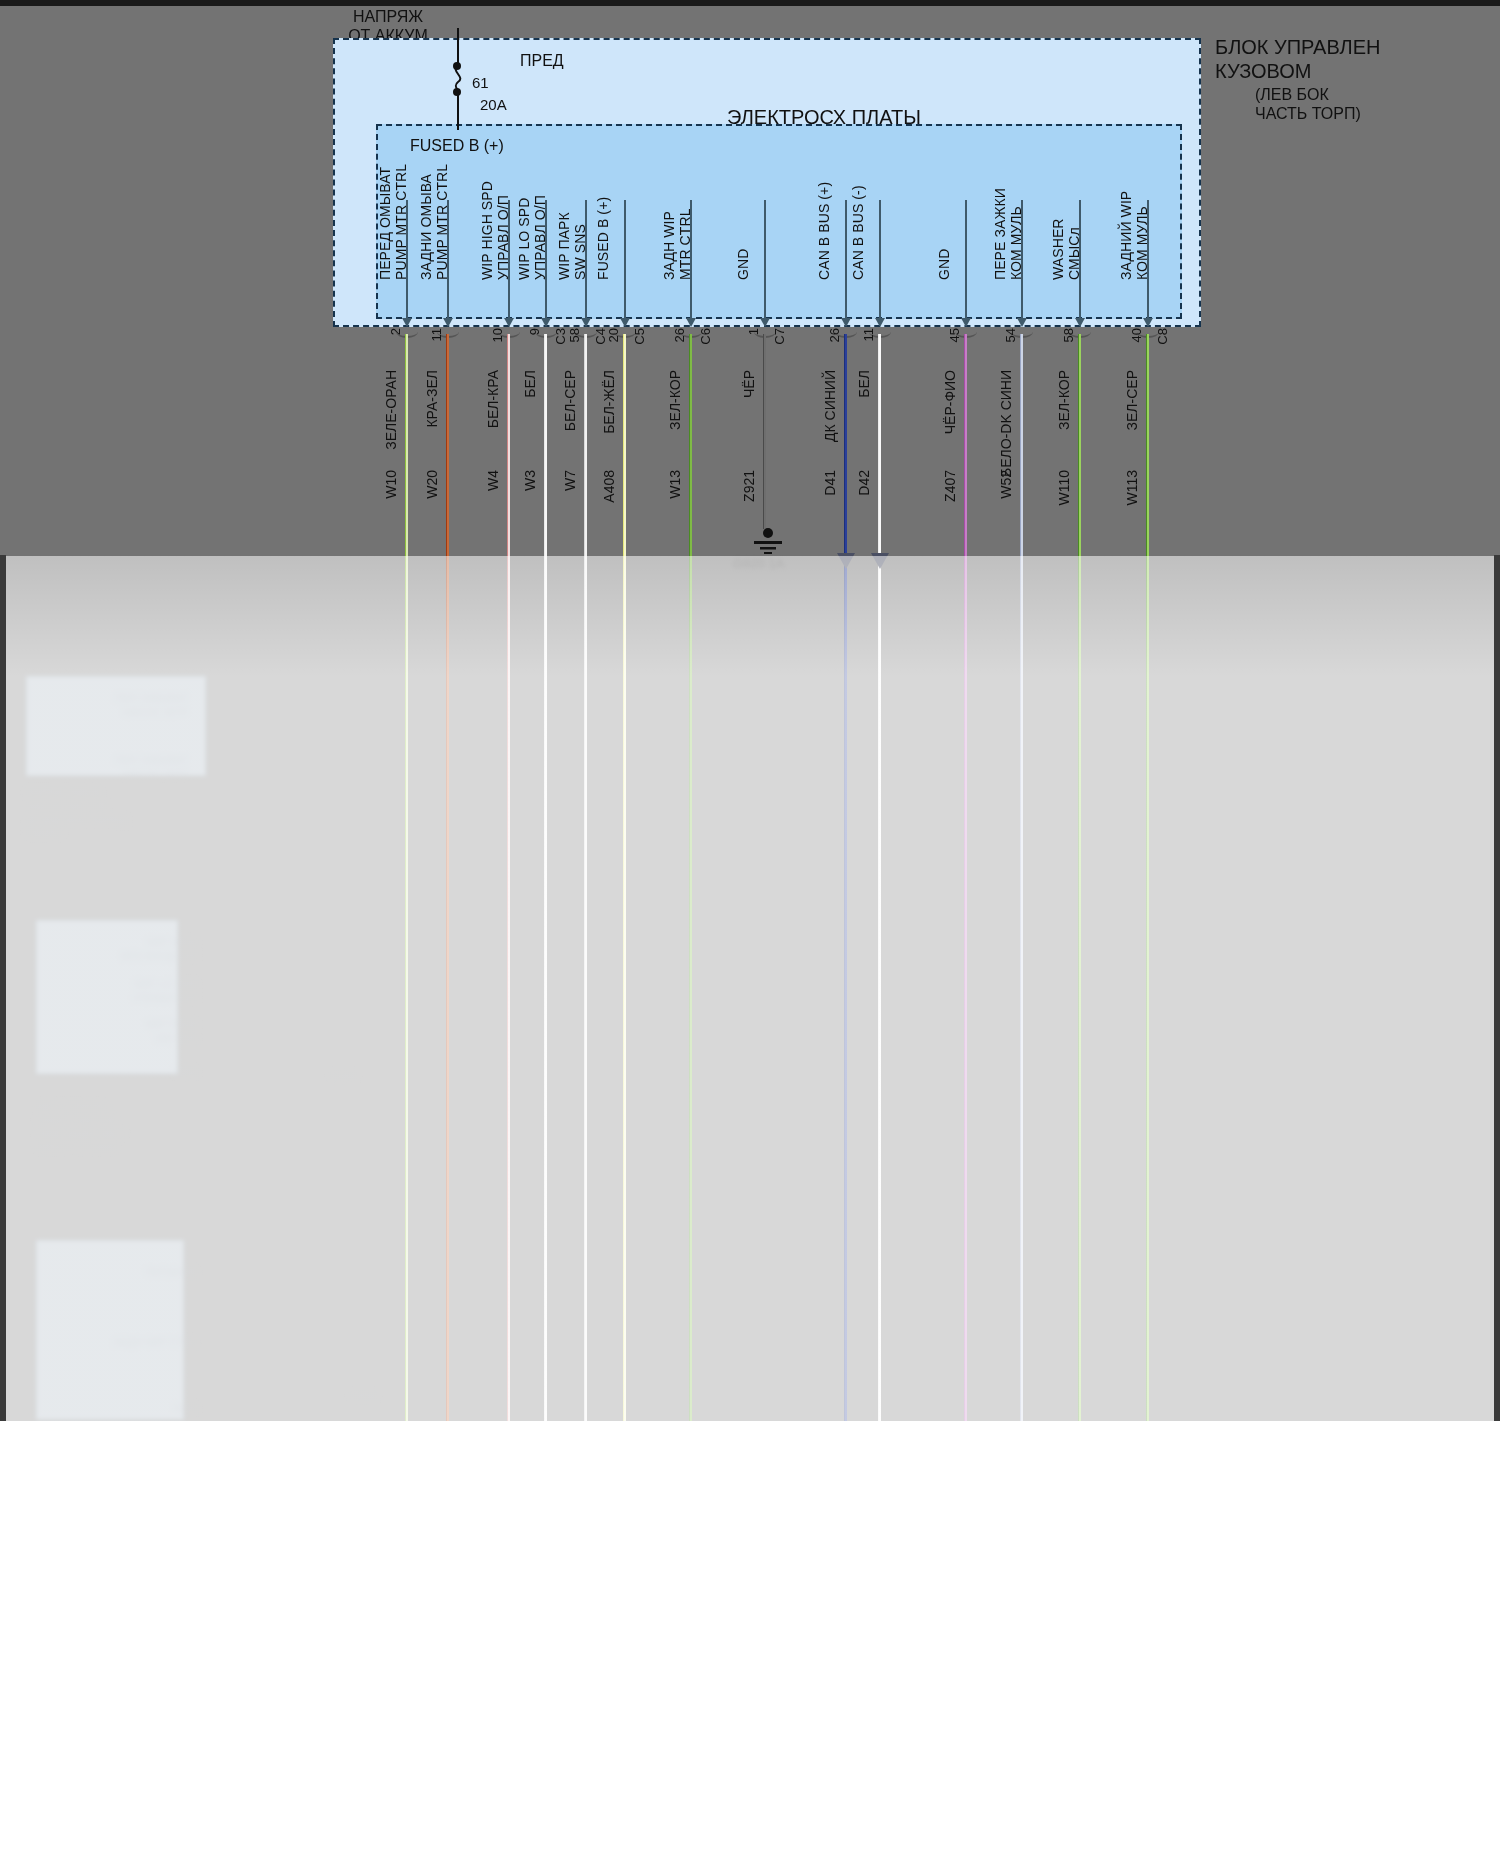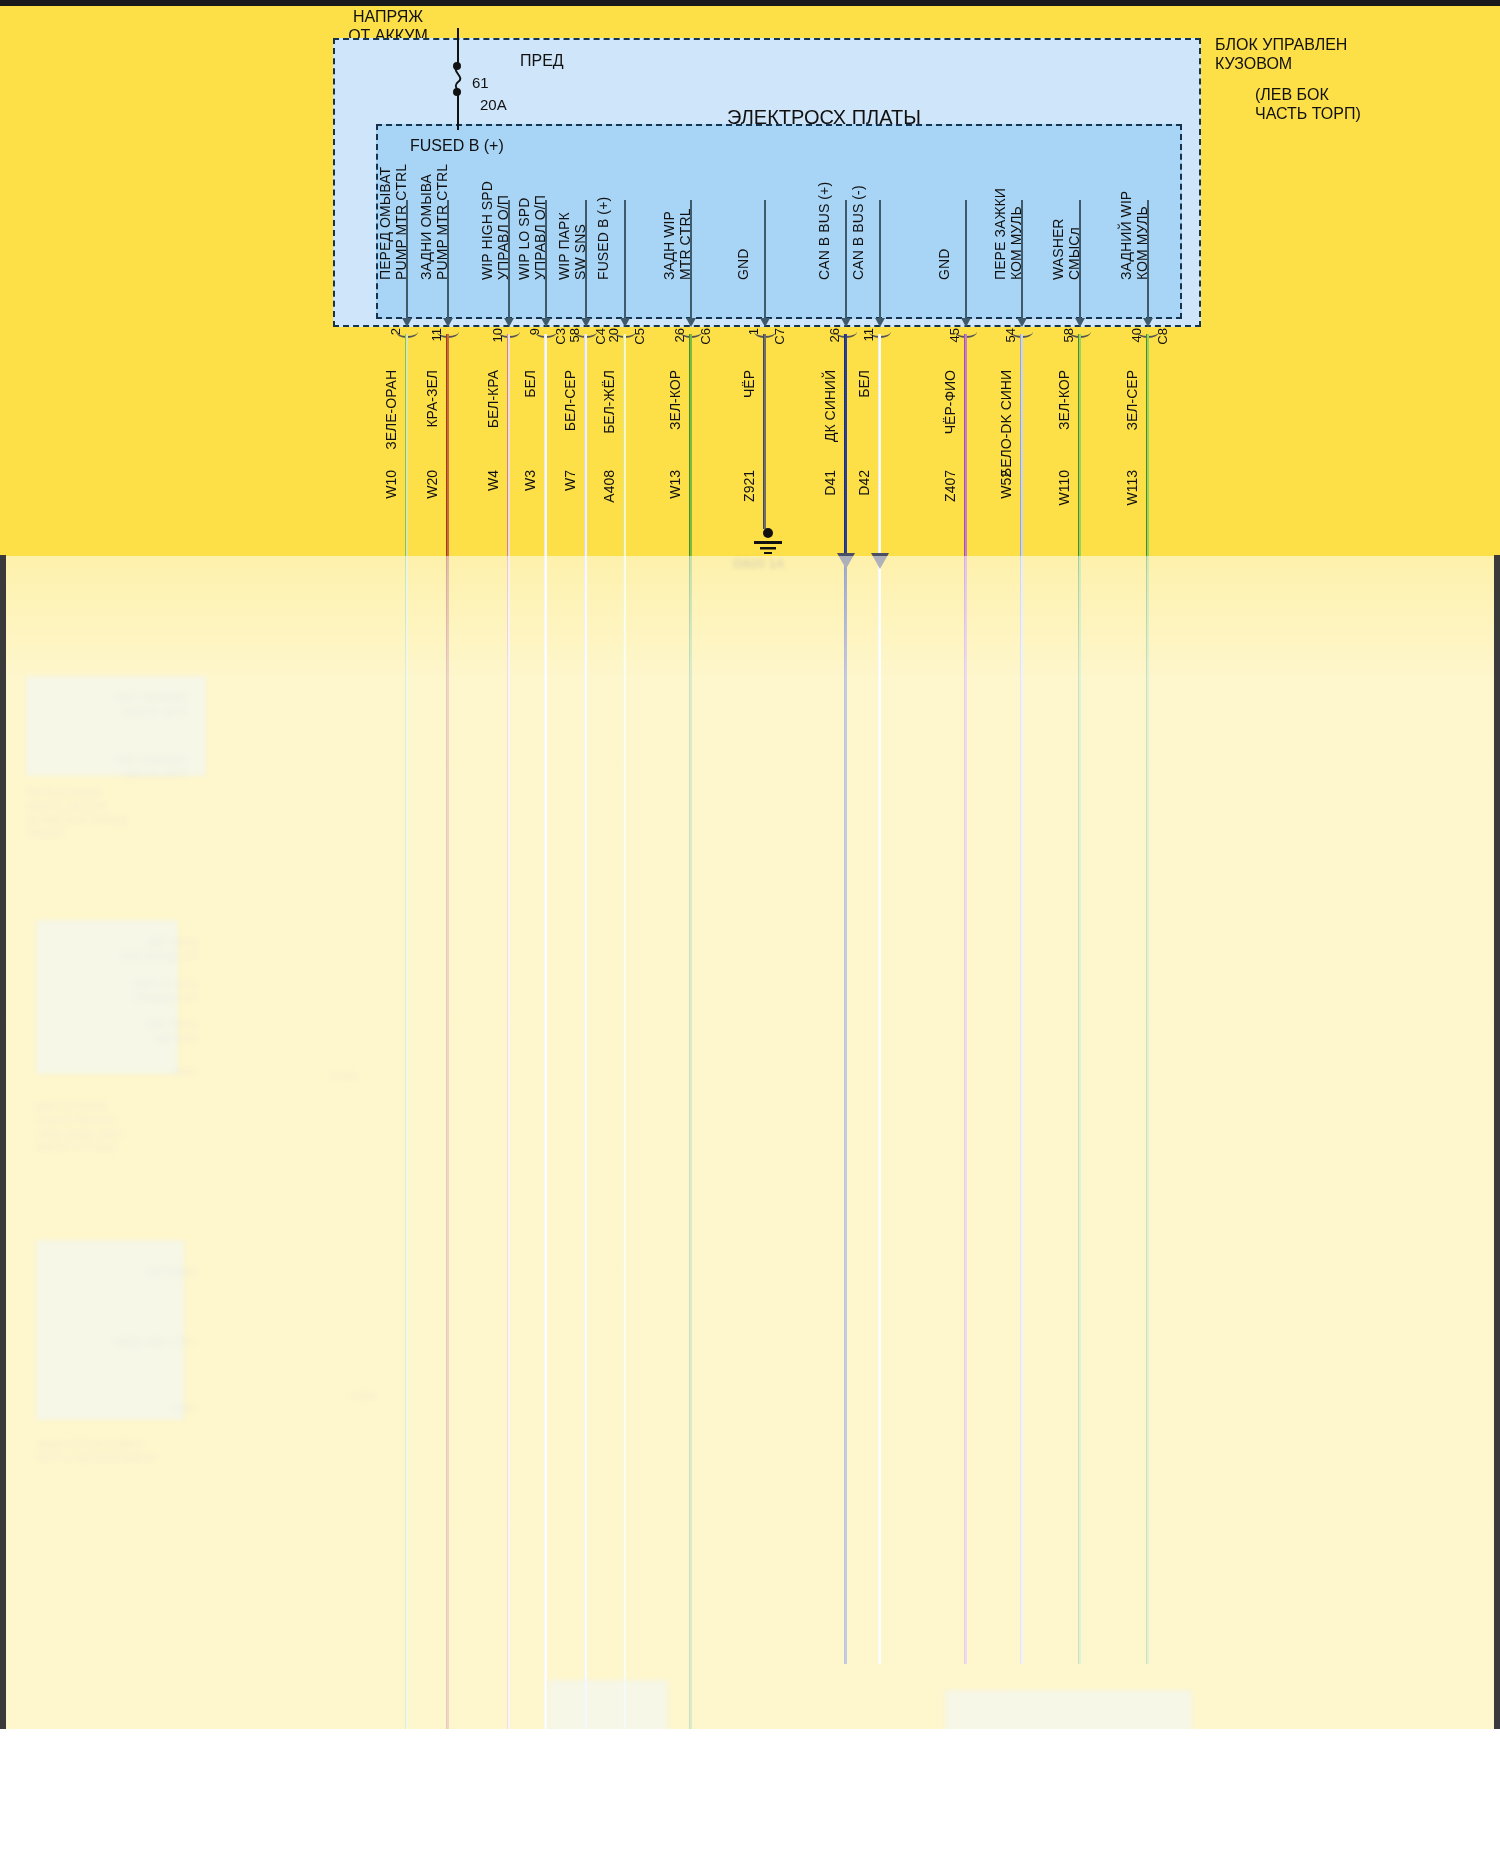--- a/index.html
+++ b/index.html
@@ -1,17 +1,17 @@
 <!DOCTYPE html>
 <html><head>
 <meta charset="utf-8">
 <style>
   html,body{margin:0;padding:0;background:#fff;}
   body{font-family:"Liberation Sans",sans-serif;}
-  #page{position:relative;width:1500px;height:1729px;background:#fde047;overflow:hidden;text-decoration:underline;}
+  #page{position:relative;width:1500px;height:1421px;background:#737373;overflow:hidden;text-decoration:underline;}
 
   
   .topbar{position:absolute;left:0;top:0;width:1500px;height:6px;background:#1a1a1a;}
   .leftrail{position:absolute;left:0;top:555px;width:6px;height:1306px;background:#3a3a3a;}
   .rightrail{position:absolute;right:0;top:555px;width:6px;height:1306px;background:#3a3a3a;}
 
   
   .bcm-outer{position:absolute;left:333px;top:38px;width:868px;height:289px;
     background:#cfe6fa;border:2px dashed #16334d;box-sizing:border-box;}
   .bcm-inner{position:absolute;left:376px;top:124px;width:806px;height:195px;
@@ -55,21 +55,21 @@
   <div class="topbar"></div>
   <div class="leftrail"></div>
   <div class="rightrail"></div>
 
   <div class="lbl lbl-c" style="left:323px;top:8px;width:130px;font-size:16px;">НАПРЯЖ
 ОТ АККУМ</div>
 
   <div class="bcm-outer"></div>
   <div class="bcm-inner"></div>
 
-  <div class="lbl" style="left:1215px;top:36px;font-size:16px;">БЛОК УПРАВЛЕН
+  <div class="lbl" style="left:1215px;top:36px;font-size:20px;">БЛОК УПРАВЛЕН
 КУЗОВОМ</div>
   <div class="lbl" style="left:1215px;top:86px;font-size:16px;margin-left:40px;">(ЛЕВ БОК
 ЧАСТЬ ТОРП)</div>
 
   <div class="lbl" style="left:727px;top:106px;font-size:20px;">ЭЛЕКТРОСХ ПЛАТЫ</div>
   <div class="lbl" style="left:410px;top:137px;font-size:16px;">FUSED B (+)</div>
 
   <div class="fuse-wire" style="left:457px;top:28px;height:38px;"></div>
   <div class="dot" style="left:453px;top:62px;"></div>
   <svg class="zig" style="left:448px;top:66px;" width="22" height="26">

